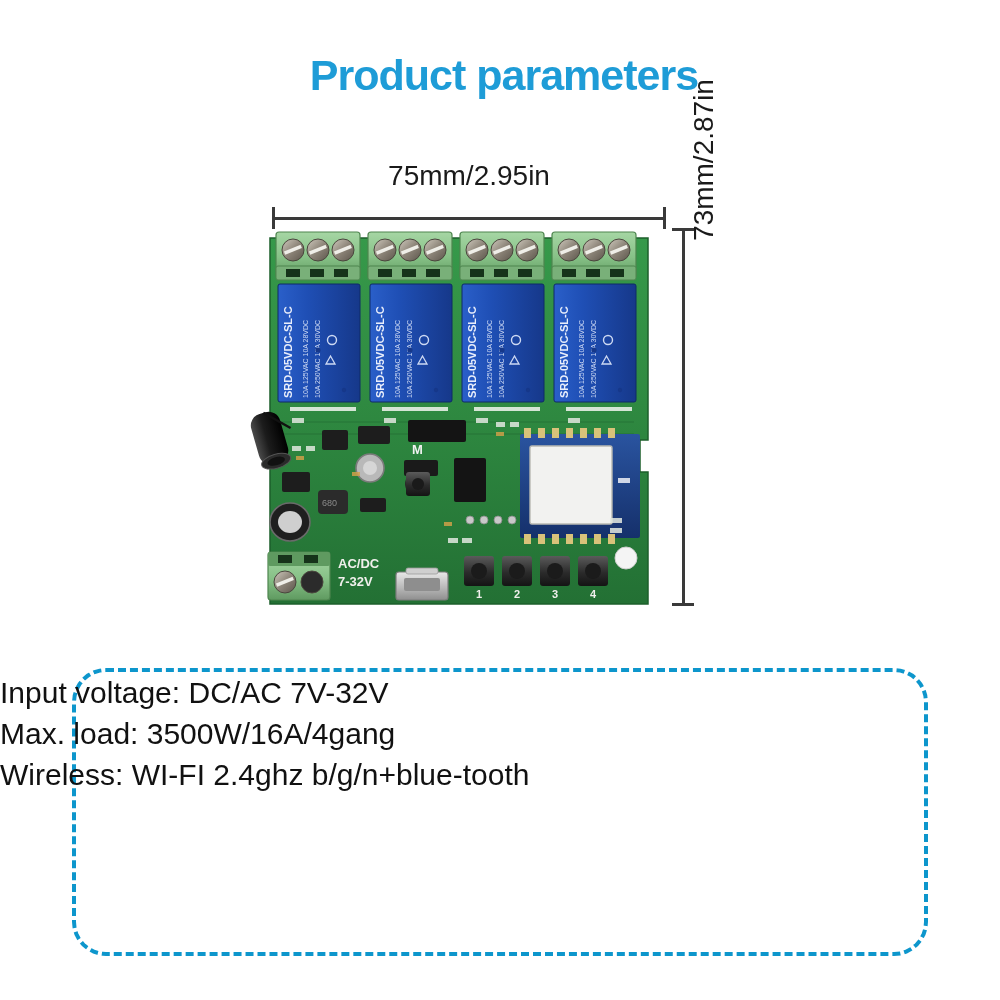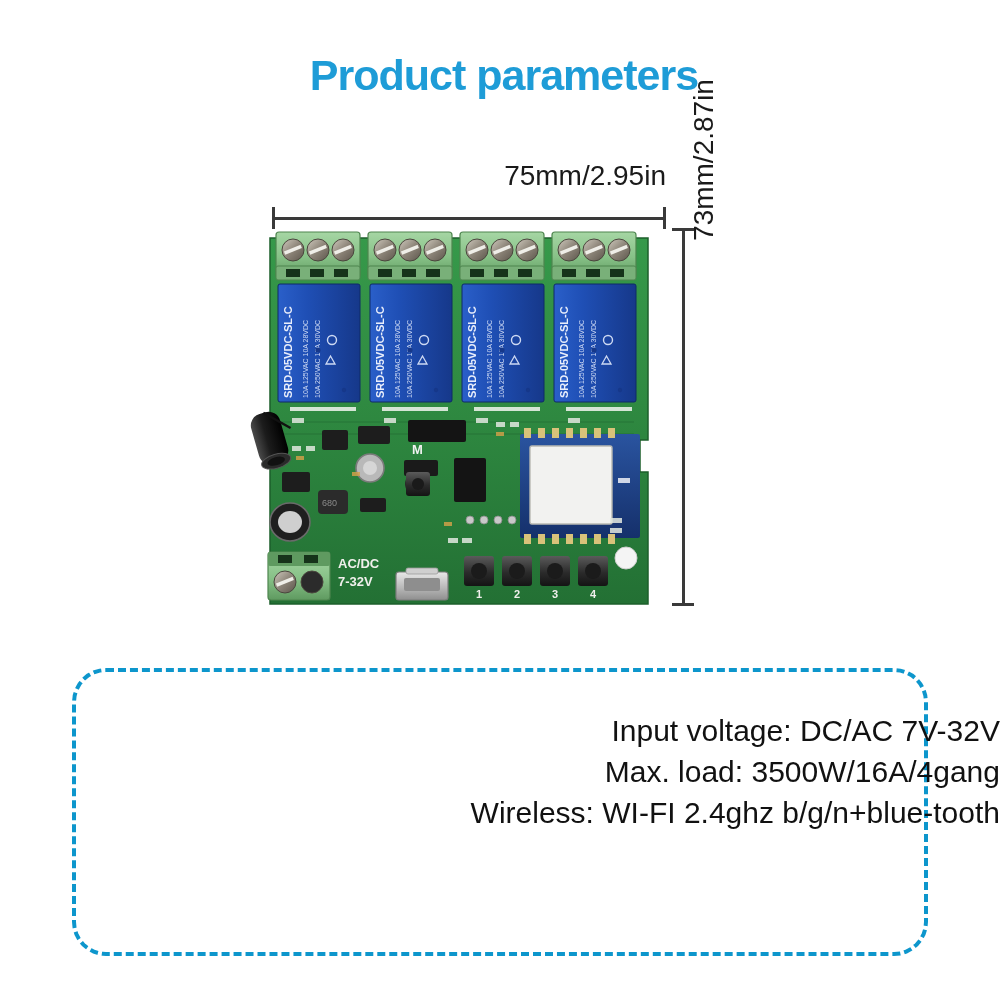--- a/index.html
+++ b/index.html
@@ -29,21 +29,21 @@
     line-height: 1.1;
     white-space: nowrap;
   }
 
   
   #dim-width-label {
     position: absolute;
     left: 272px;
     top: 160px;
     width: 394px;
-    text-align: right;
+    text-align: center;
     font-size: 28px;
     color: #1a1a1a;
     white-space: nowrap;
   }
   #dim-width-line {
     position: absolute;
     left: 272px;
     top: 207px;
     width: 394px;
     height: 22px;
@@ -116,23 +116,23 @@
     top: 668px;
     width: 856px;
     height: 288px;
     border: 4px dashed #0d96cc;
     border-radius: 34px;
     box-sizing: border-box;
   }
   #spec-list {
     position: absolute;
     left: 0;
-    top: 710px;
+    top: 672px;
     width: 1000px;
-    text-align: right;
+    text-align: left;
   }
   #spec-list .spec-line {
     font-size: 30px;
     color: #111111;
     line-height: 41px;
     white-space: nowrap;
   }
 </style>
 </head>
 <body>

